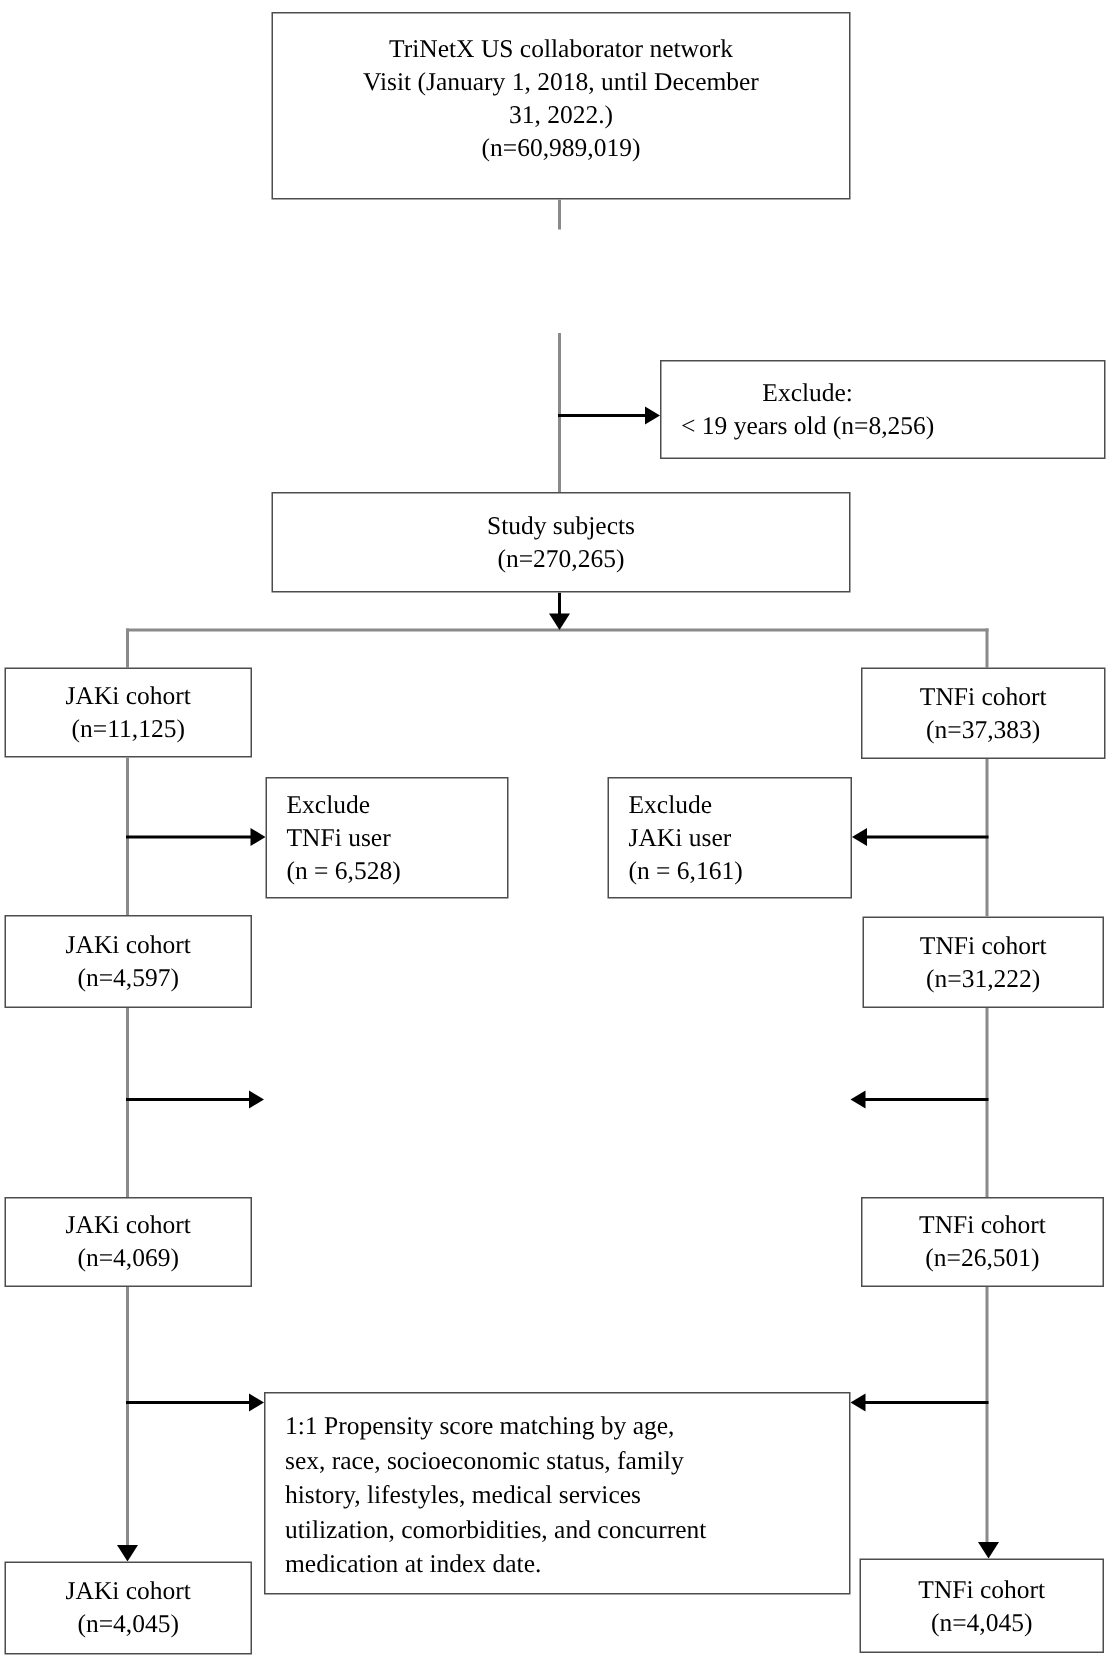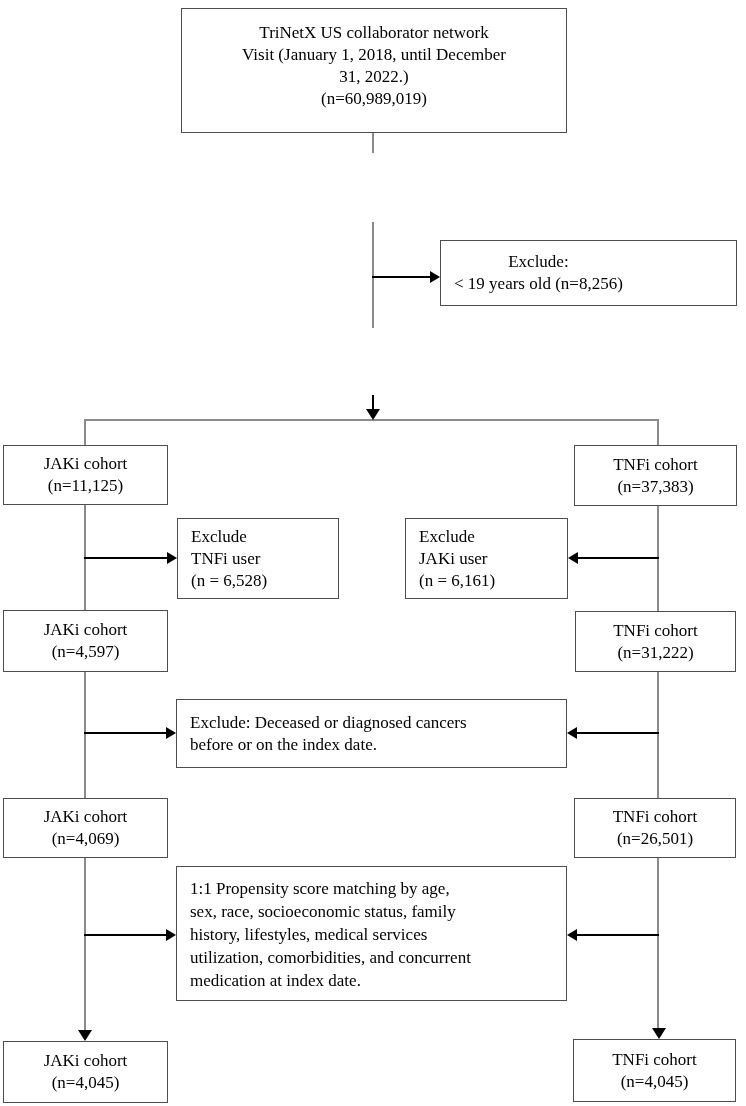--- a/index.html
+++ b/index.html
@@ -129,20 +129,22 @@
 
   <div class="box align-top" style="left:181px; top:8px; width:386px; height:125px;">TriNetX US collaborator network
 Visit (January 1, 2018, until December
 31, 2022.)
 (n=60,989,019)</div>
 
 
   <div class="box align-left" style="left:440px; top:240px; width:297px; height:66px;text-align:center;">Exclude:
 &lt; 19 years old (n=8,256)</div>
 
+  <div class="box" style="left:181px; top:328px; width:386px; height:67px;">Study subjects
+(n=270,265)</div>
 
   <div class="box" style="left:3px; top:445px; width:165px; height:60px;">JAKi cohort
 (n=11,125)</div>
 
   <div class="box" style="left:574px; top:445px; width:163px; height:61px;">TNFi cohort
 (n=37,383)</div>
 
   <div class="box align-left" style="left:177px; top:518px; width:162px; height:81px;">Exclude
 TNFi user
 (n = 6,528)</div>
@@ -150,30 +152,28 @@
   <div class="box align-left" style="left:405px; top:518px; width:163px; height:81px;">Exclude
 JAKi user
 (n = 6,161)</div>
 
   <div class="box" style="left:3px; top:610px; width:165px; height:62px;">JAKi cohort
 (n=4,597)</div>
 
   <div class="box" style="left:575px; top:611px; width:161px; height:61px;">TNFi cohort
 (n=31,222)</div>
 
-  <div class="box align-left" style="left:176px; top:699px; width:391px; height:69px;">Exclude: Deceased or diagnosed cancers
-before or on the index date.</div>
 
   <div class="box" style="left:3px; top:798px; width:165px; height:60px;">JAKi cohort
 (n=4,069)</div>
 
   <div class="box" style="left:574px; top:798px; width:162px; height:60px;">TNFi cohort
 (n=26,501)</div>
 
-  <div class="box align-top-left" style="left:176px; top:866px; width:391px; height:135px;">1:1 Propensity score matching by age,
+  <div class="box align-top-left" style="left:176px; top:928px; width:391px; height:135px;">1:1 Propensity score matching by age,
 sex, race, socioeconomic status, family
 history, lifestyles, medical services
 utilization, comorbidities, and concurrent
 medication at index date.</div>
 
   <div class="box" style="left:3px; top:1041px; width:165px; height:62px;">JAKi cohort
 (n=4,045)</div>
 
   <div class="box" style="left:573px; top:1039px; width:163px; height:63px;">TNFi cohort
 (n=4,045)</div>

